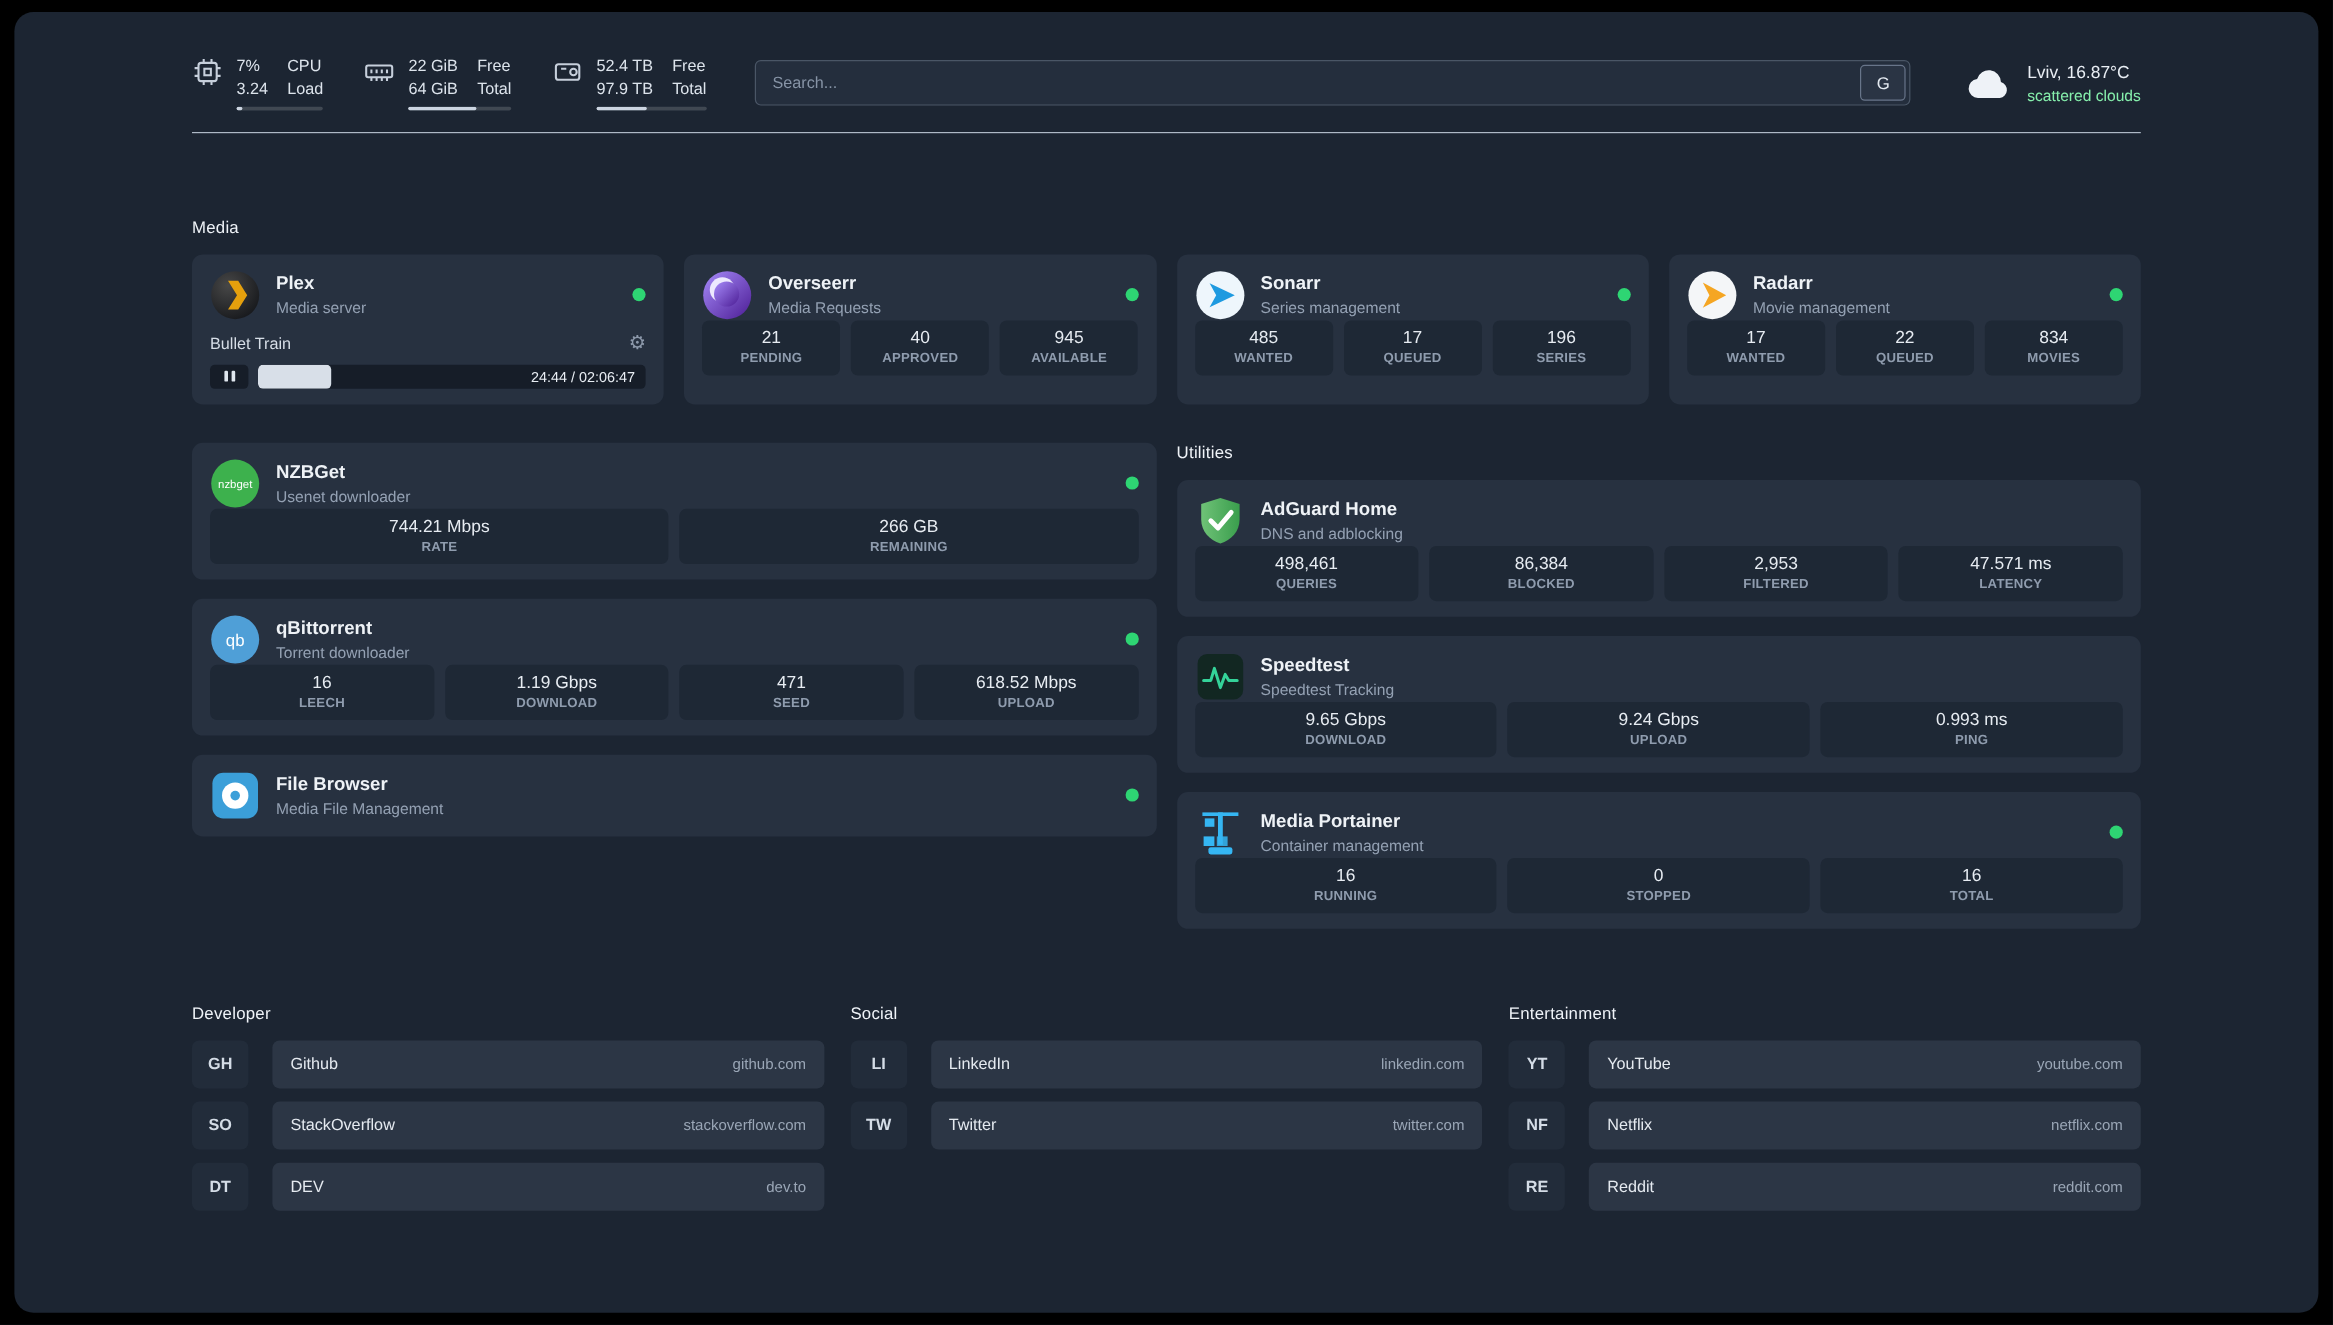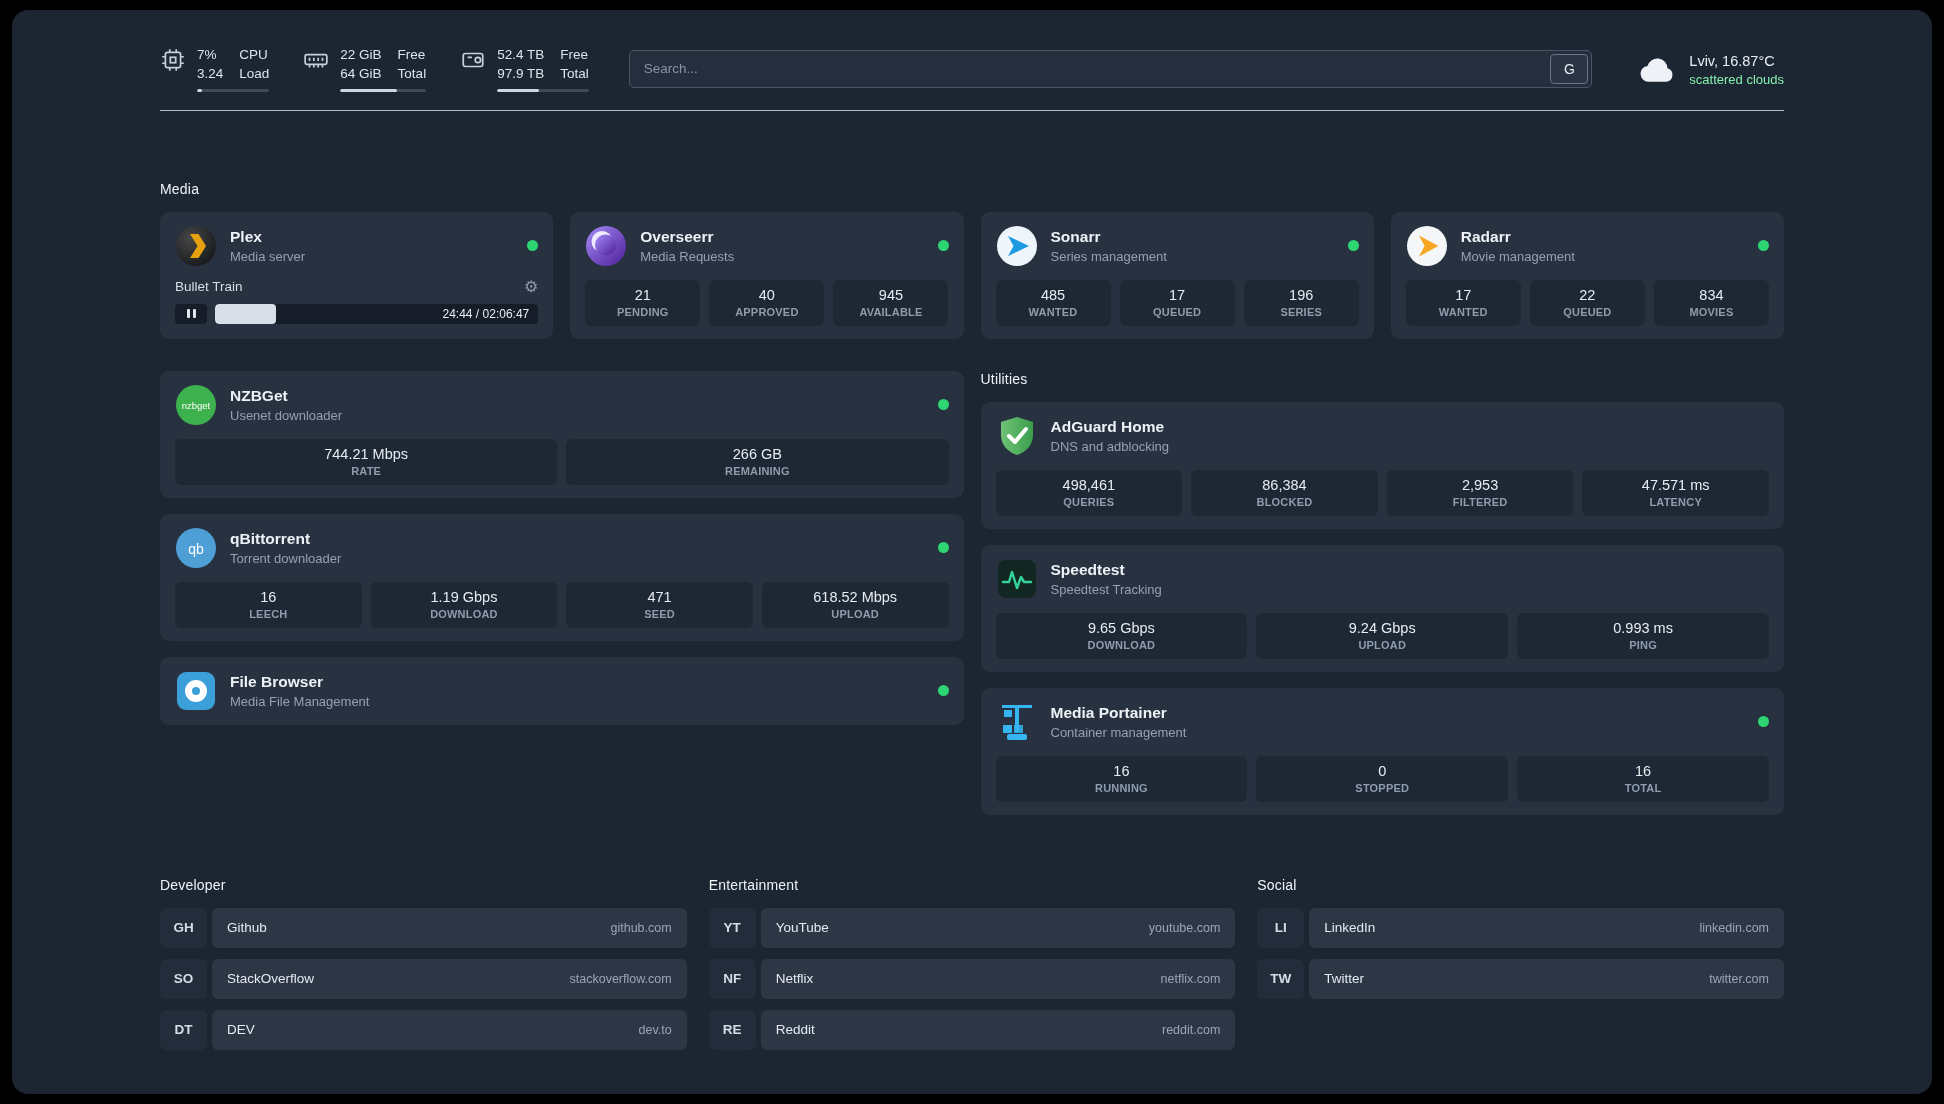--- a/index.html
+++ b/index.html
@@ -45,21 +45,21 @@
   .media-grid { display:grid; grid-template-columns:repeat(4,1fr); gap:17px; margin-bottom:32px; }
 
   .card { background:#273140; border-radius:9px; padding:13px 15px; }
   .card-head { display:flex; align-items:center; gap:13px; }
   .svc-icon { width:42px; height:42px; flex:none; }
   .svc-icon svg { width:100%; height:100%; display:block; }
   .svc-name { font-size:15.5px; color:#eef2f6; font-weight:600; }
   .svc-sub { font-size:13px; color:#94a1b3; margin-top:3px;text-align:center; }
   .dot { width:11px; height:11px; border-radius:50%; background:#2ed573; margin-left:auto; flex:none; }
 
-  .stats { display:flex; gap:9px; margin-top:13px; }
+  .stats { display:flex; gap:9px; }
   .stat { flex:1; background:#1e2835; border-radius:6px; text-align:center; padding:7px 2px 8px; }
   .stat-v { font-size:14.5px; color:#e7ecf2; }
   .stat-l { font-size:11px; font-weight:700; color:#8f9cae; margin-top:3px; letter-spacing:.2px; }
 
   
   .np-row1 { display:flex; align-items:center; margin-top:12px; }
   .np-title { font-size:13.5px; color:#d7dee7; }
   .gear { margin-left:auto; color:#8d99ab; font-size:16px; cursor:pointer; line-height:1; }
   .np-row2 { display:flex; align-items:flex-start; gap:8px; margin-top:9px; }
   .pause-btn { width:32px; height:20px; background:#161d28; border-radius:4px; display:flex;
@@ -69,21 +69,21 @@
   .np-fill { height:100%; background:#d8dfe8; border-radius:4px; }
   .np-time { position:absolute; right:9px; top:50%; transform:translateY(-50%); font-size:12px; color:#e8edf3; white-space:nowrap; }
 
   .cols2 { display:grid; grid-template-columns:1fr 1fr; gap:17px; align-items:start; }
   .colstack { display:flex; flex-direction:column; gap:16px; }
 
   
   .bm-section { margin-top:62px; padding-bottom:40px; }
   .bm-grid { display:grid; grid-template-columns:1fr 1fr 1fr; gap:22px; align-items:start; }
   .bm-list { display:flex; flex-direction:column; gap:11px; }
-  .bm-row { display:flex; align-items:stretch; gap:5px; height:40px; cursor:pointer; }
+  .bm-row { display:flex; align-items:stretch; gap:20px; height:40px; cursor:pointer; }
   .bm-abbr { width:47px; background:#222c3a; border-radius:6px; display:flex; align-items:center;
     justify-content:center; color:#d4dce6; font-size:13.5px; font-weight:600; flex:none; }
   .bm-body { flex:1; background:#2c3645; border-radius:6px; display:flex; align-items:center; padding:0 15px; }
   .bm-name { font-size:13.5px; color:#e5eaf0; }
   .bm-url { margin-left:auto; font-size:12.5px; color:#9aa6b6; }
 </style>
 </head>
 <body>
 
 <div class="frame">
@@ -545,20 +545,40 @@
                 <span class="bm-abbr">DT</span>
                 <span class="bm-body">
                   <span class="bm-name">DEV</span>
                   <span class="bm-url">dev.to</span>
                 </span>
               </div>
             </div>
           </div>
 
           <div>
+            <div class="section-title">Social</div>
+            <div class="bm-list">
+              <div class="bm-row">
+                <span class="bm-abbr">LI</span>
+                <span class="bm-body">
+                  <span class="bm-name">LinkedIn</span>
+                  <span class="bm-url">linkedin.com</span>
+                </span>
+              </div>
+              <div class="bm-row">
+                <span class="bm-abbr">TW</span>
+                <span class="bm-body">
+                  <span class="bm-name">Twitter</span>
+                  <span class="bm-url">twitter.com</span>
+                </span>
+              </div>
+            </div>
+          </div>
+
+          <div>
             <div class="section-title">Entertainment</div>
             <div class="bm-list">
               <div class="bm-row">
                 <span class="bm-abbr">YT</span>
                 <span class="bm-body">
                   <span class="bm-name">YouTube</span>
                   <span class="bm-url">youtube.com</span>
                 </span>
               </div>
               <div class="bm-row">
@@ -566,40 +586,20 @@
                 <span class="bm-body">
                   <span class="bm-name">Netflix</span>
                   <span class="bm-url">netflix.com</span>
                 </span>
               </div>
               <div class="bm-row">
                 <span class="bm-abbr">RE</span>
                 <span class="bm-body">
                   <span class="bm-name">Reddit</span>
                   <span class="bm-url">reddit.com</span>
-                </span>
-              </div>
-            </div>
-          </div>
-
-          <div>
-            <div class="section-title">Social</div>
-            <div class="bm-list">
-              <div class="bm-row">
-                <span class="bm-abbr">LI</span>
-                <span class="bm-body">
-                  <span class="bm-name">LinkedIn</span>
-                  <span class="bm-url">linkedin.com</span>
-                </span>
-              </div>
-              <div class="bm-row">
-                <span class="bm-abbr">TW</span>
-                <span class="bm-body">
-                  <span class="bm-name">Twitter</span>
-                  <span class="bm-url">twitter.com</span>
                 </span>
               </div>
             </div>
           </div>
 
         </div>
       </div>
 
     </div>
   </div>

